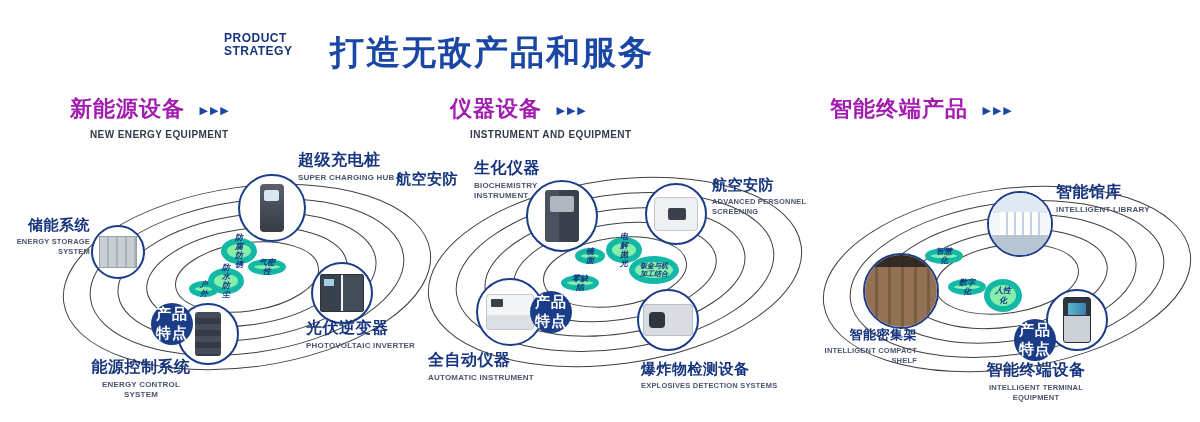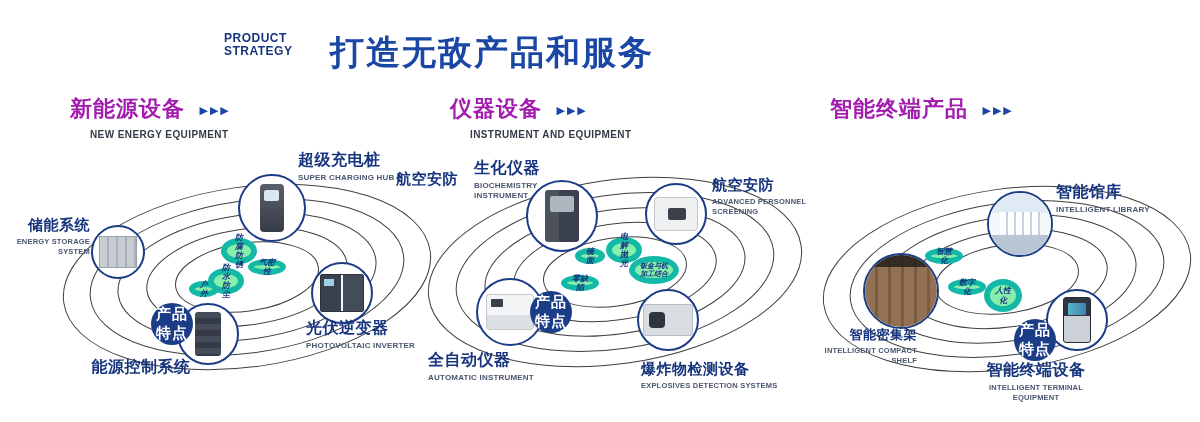--- a/index.html
+++ b/index.html
@@ -105,20 +105,21 @@
   <div class="abs" style="left:306px; top:318px;">
     <div class="cn-label" style="font-size:16px;">光伏逆变器</div>
     <div class="en-label">PHOTOVOLTAIC INVERTER</div>
   </div>
 
   <div class="node" style="left:177px; top:303px; width:62px; height:62px;">
     <div class="art art-control"></div>
   </div>
   <div class="abs" style="left:85px; top:357px; width:112px; text-align:center;">
     <div class="cn-label" style="font-size:16px;">能源控制系统</div>
+    <div class="en-label">ENERGY CONTROL SYSTEM</div>
   </div>
 
   <div class="center-circle" style="left:151px; top:259px;">产品特点</div>
   <div class="chip" style="left:189px; top:254px; width:30px; height:16px;margin-top:27px;">户外</div>
   <div class="chip" style="left:221px; top:238px; width:36px; height:26px;">防腐防锈</div>
   <div class="chip" style="left:248px; top:259px; width:38px; height:16px;">气密性</div>
   <div class="chip" style="left:208px; top:268px; width:36px; height:26px;">防水防尘</div>
 
   <div class="abs" style="left:450px; top:94px;">
     <div>

